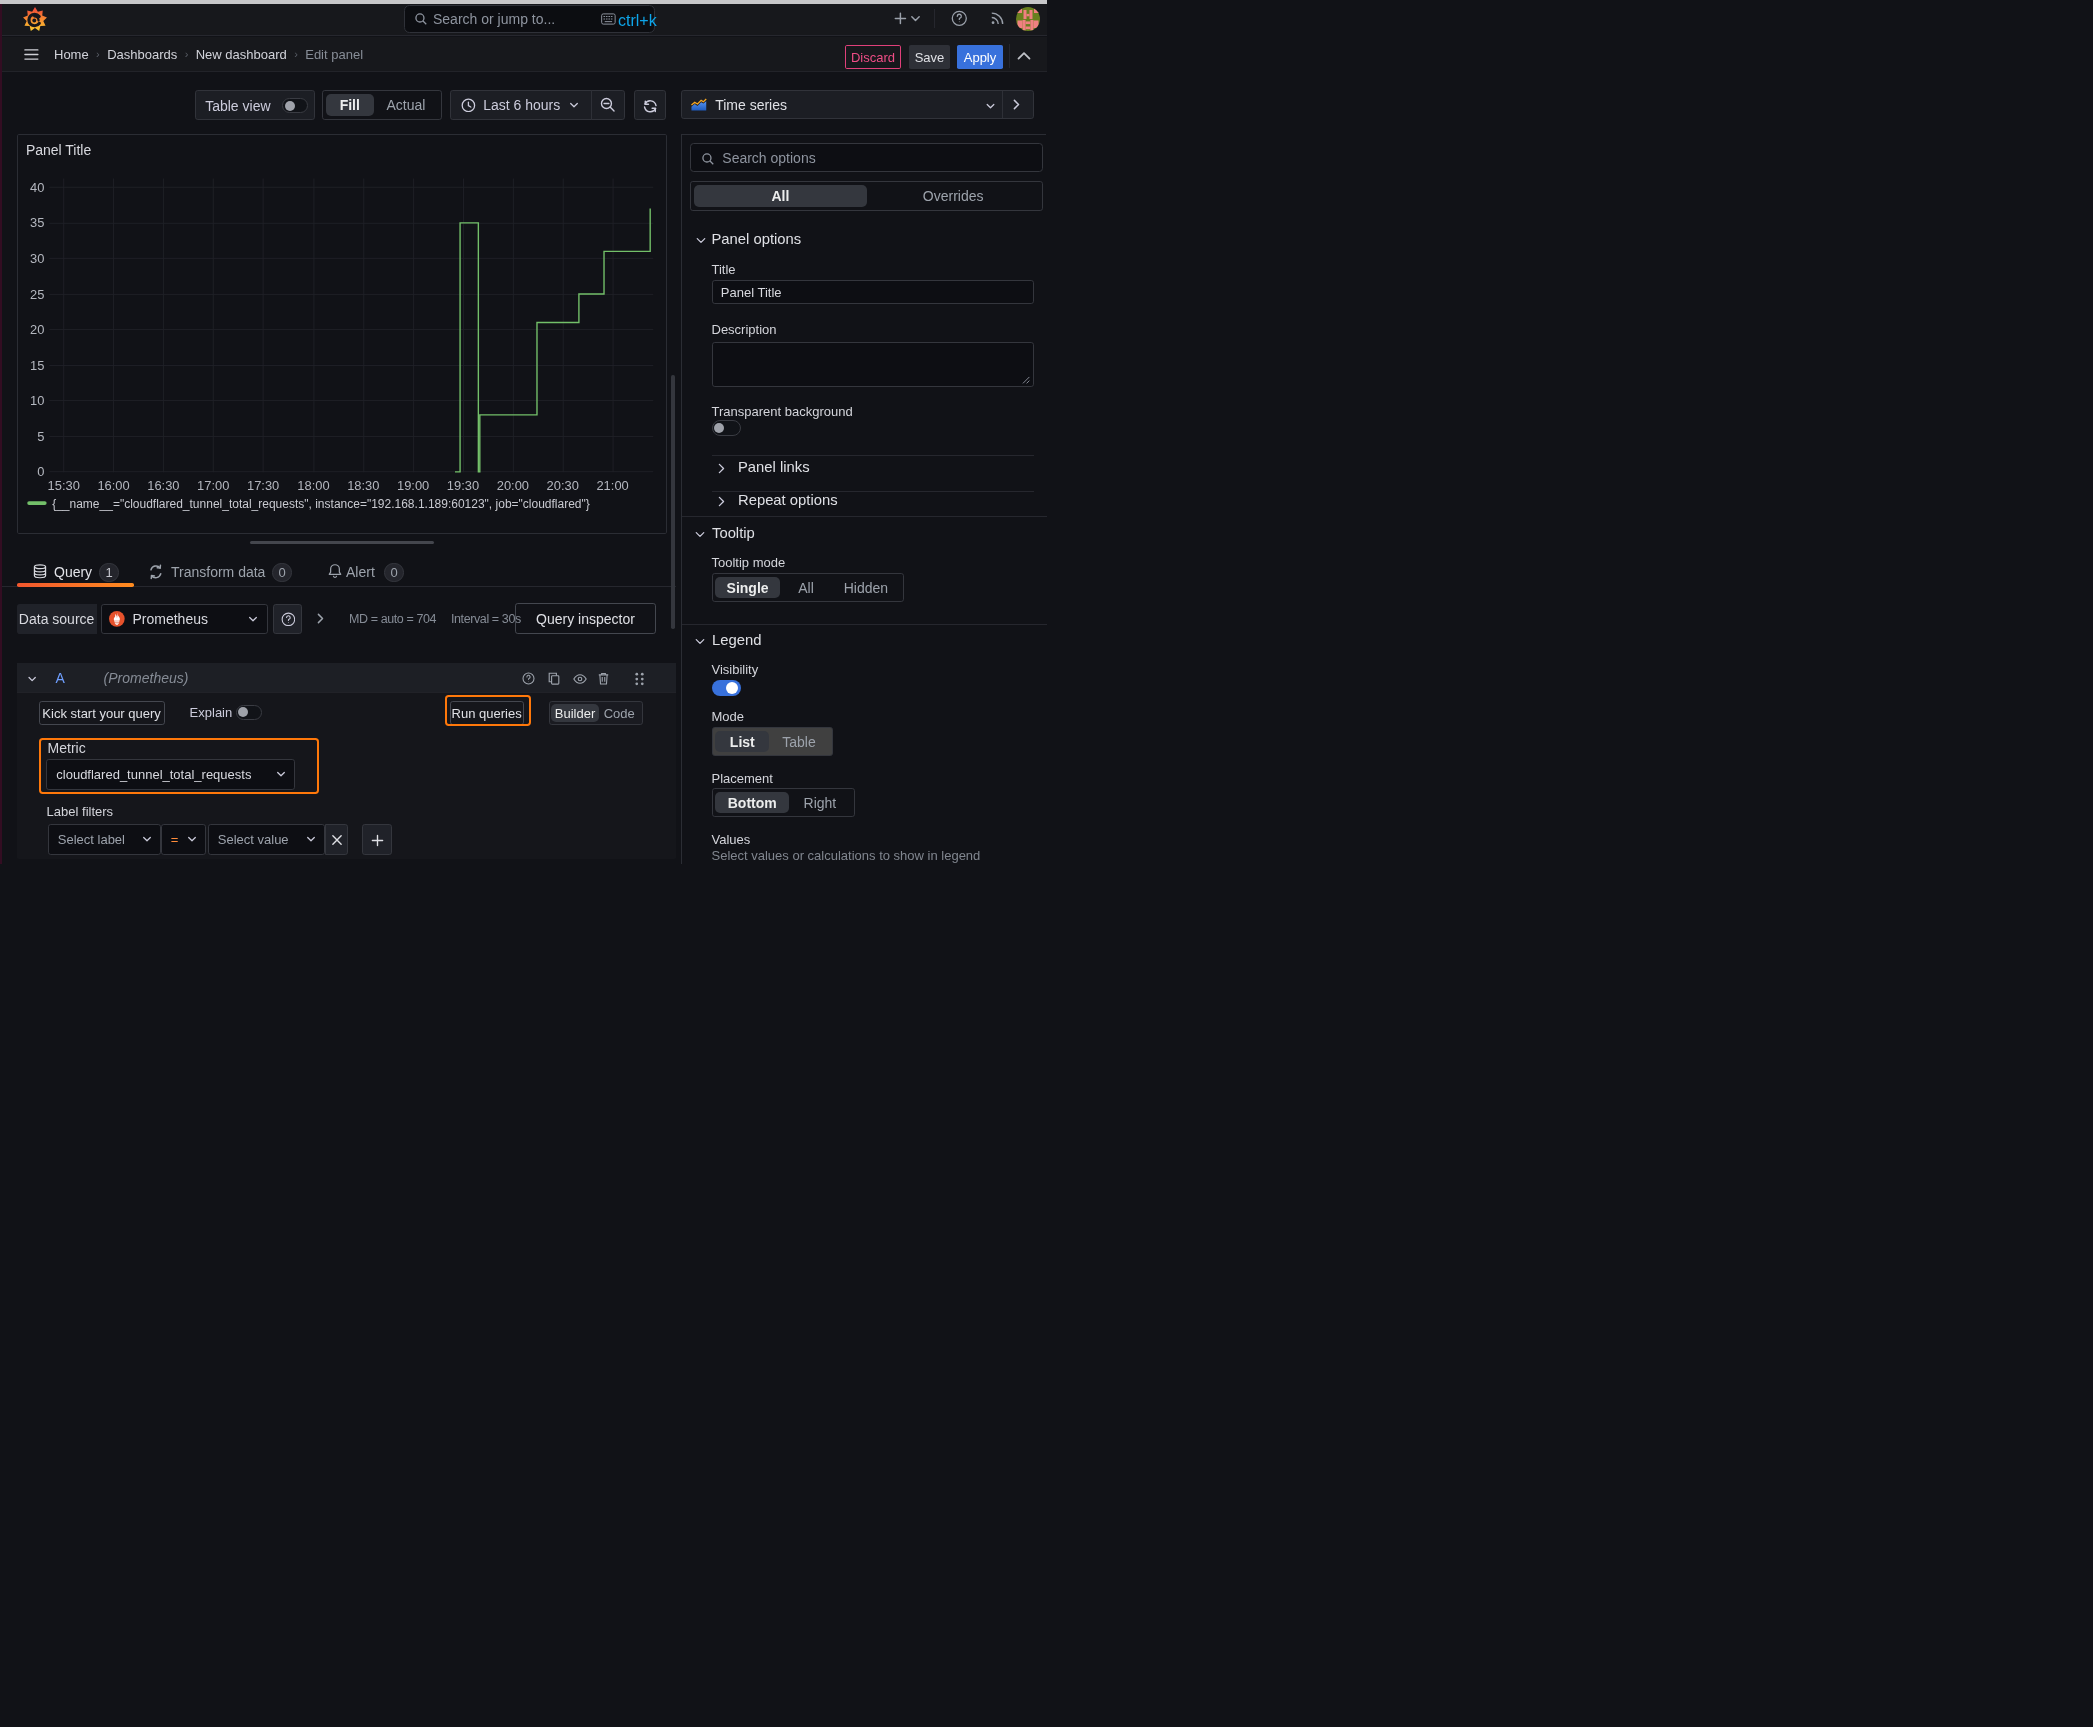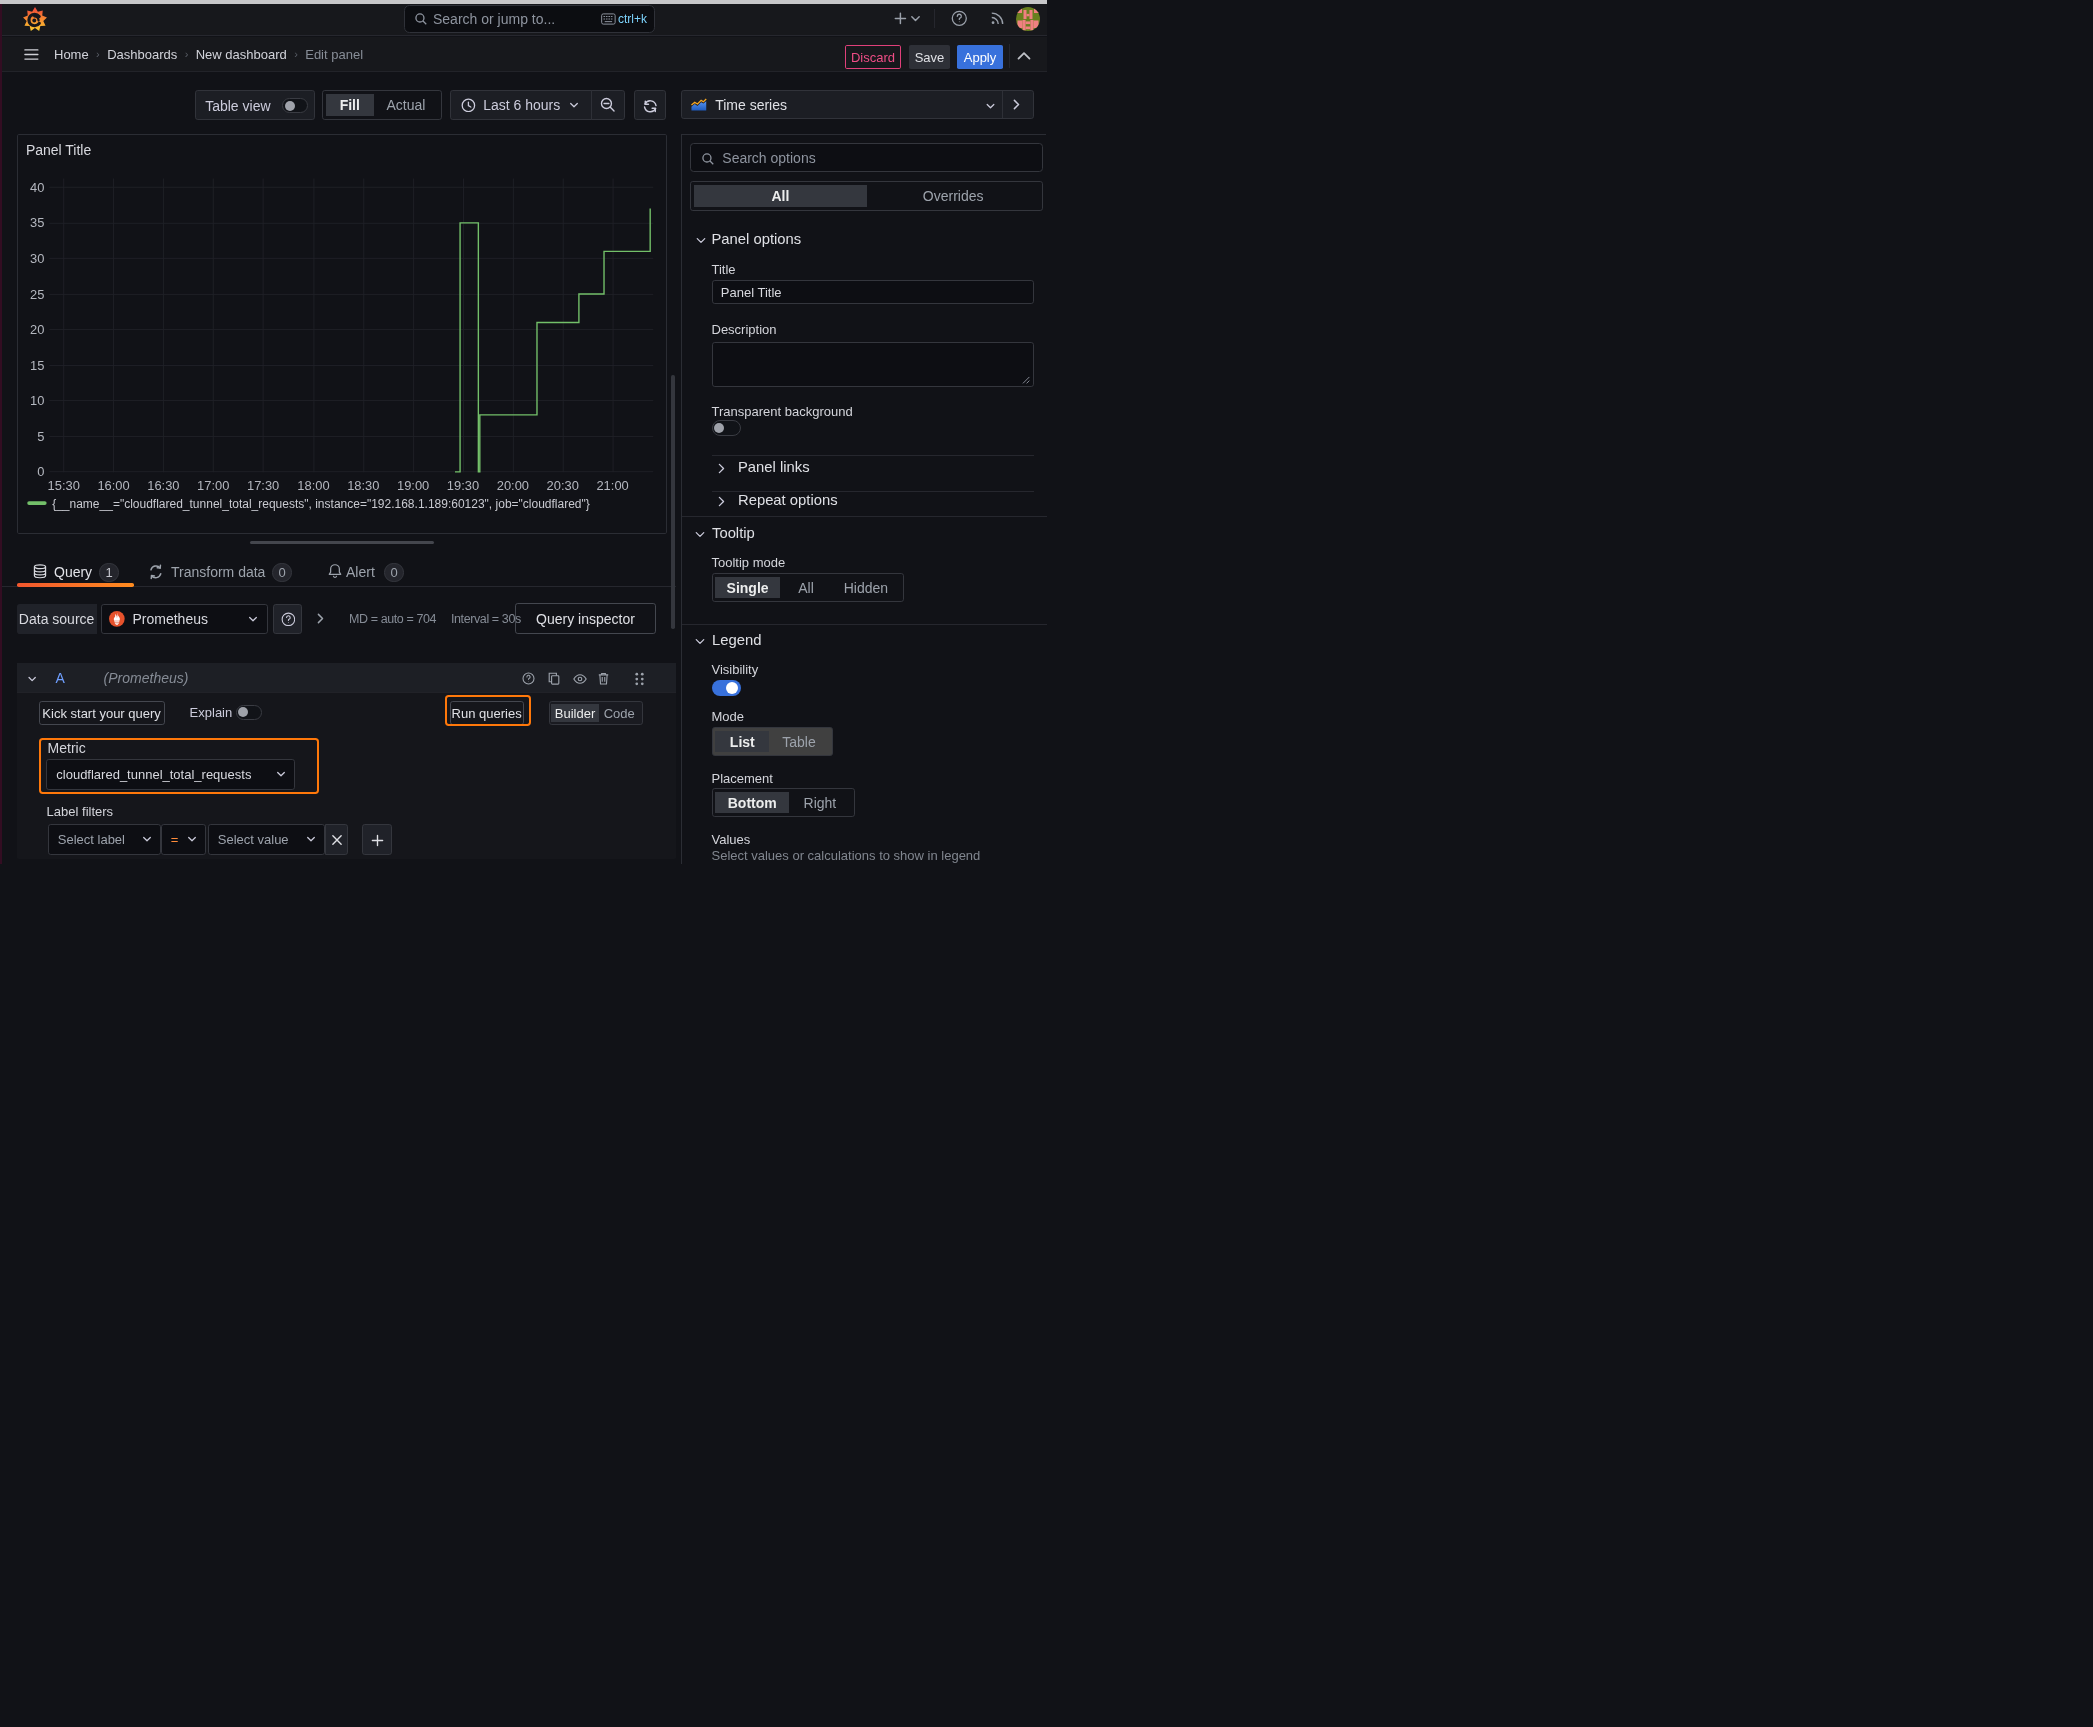--- a/index.html
+++ b/index.html
@@ -14,21 +14,21 @@
   
   #nav { left:1.8px; top:3.7px; width:1045px; height:32px; background:#17181c; border-bottom:0.9px solid #26272e; }
   #bread { left:1.8px; top:37px; width:1045px; height:35px; background:#17181c; border-bottom:0.9px solid #222329; }
   .crumb { color:#d2d3da; }
   .crumb-sep { color:#5a5e67; margin:0 7.4px; font-size:11px; }
   .btn { display:inline-flex; align-items:center; justify-content:center; height:24px; border-radius:1.8px; font-size:13px; padding:0 9.2px; }
   
   .inp { background:#0d0e13; border:0.9px solid #34363d; border-radius:2.8px; }
   .seg-group { background:#111217; border:0.9px solid #34363d; border-radius:2.8px; display:flex; align-items:stretch; }
   .seg { display:flex; align-items:center; justify-content:center; color:#9da3ac; font-size:14px; }
-  .seg.sel { background:#34373e; color:#eceded; border-radius:0; font-weight:600; }
+  .seg.sel { background:#34373e; color:#eceded; border-radius:5px; font-weight:600; }
   .toolbar-box { background:#1c1e24; border:0.9px solid #31333a; border-radius:2.8px; }
   .divline { background:#26272e; }
   .lbl { color:#d4d5db; font-size:13px; font-weight:500; }
   .graytxt { color:#868c96; }
   svg { display:block; }
 </style>
 </head>
 <body>
 <div id="root">
   <div class="abs" id="topstrip"></div>
@@ -55,21 +55,21 @@
     <div class="abs" style="left:404px; top:4.6px; width:251px; height:28px; background:#0c0d11; border:0.9px solid #2f3138; border-radius:5.5px;text-align:center;">
       <svg class="abs" style="left:9.2px; top:6.5px;" width="14" height="14" viewBox="0 0 16 16" fill="none" stroke="#8e949f" stroke-width="1.5">
         <circle cx="6.8" cy="6.8" r="4.6"></circle>
           <line x1="10.3" y1="10.3" x2="14" y2="14"></line>
       </svg>
       <span class="abs" style="left:28px; top:5.5px; color:#8e949f; font-size:14px;">Search or jump to...</span>
       <svg class="abs" style="left:196px; top:7.4px;" width="14.8" height="12" viewBox="0 0 18 14" fill="none" stroke="#8e949f" stroke-width="1.2">
         <rect x="0.8" y="0.8" width="16.4" height="12.4" rx="2"></rect>
         <path d="M3.5 4h1 M6.5 4h1 M9.5 4h1 M12.5 4h1 M3.5 7h1 M6.5 7h1 M9.5 7h1 M12.5 7h1 M5 10.2h8" stroke-linecap="round"></path>
       </svg>
-      <span class="abs" style="left:213px; top:6.5px; color:#7dd3fc; font-size:12px;">ctrl+k</span>
+      <span class="abs" style="left:213px; top:6.5px; color:#0ea5e9; font-size:16px;">ctrl+k</span>
     </div>
 
     <svg class="abs" style="left:893px; top:11px;" width="14.8" height="14.8" viewBox="0 0 16 16" fill="none" stroke="#9aa0aa" stroke-width="1.6" stroke-linecap="round">
       <path d="M8 2.5v11 M2.5 8h11"></path>
     </svg>
     <svg class="abs" style="left:910px; top:14px;" width="11" height="9.2" viewBox="0 0 12 10" fill="none" stroke="#9aa0aa" stroke-width="1.6" stroke-linecap="round" stroke-linejoin="round">
       <path d="M2 3l4 4 4-4"></path>
     </svg>
     <div class="abs divline" style="left:934px; top:9.2px; width:0.9px; height:18.5px;"></div>
     <svg class="abs" style="left:951px; top:10px;" width="16.6" height="16.6" viewBox="0 0 18 18" fill="none" stroke="#9aa0aa" stroke-width="1.4">

